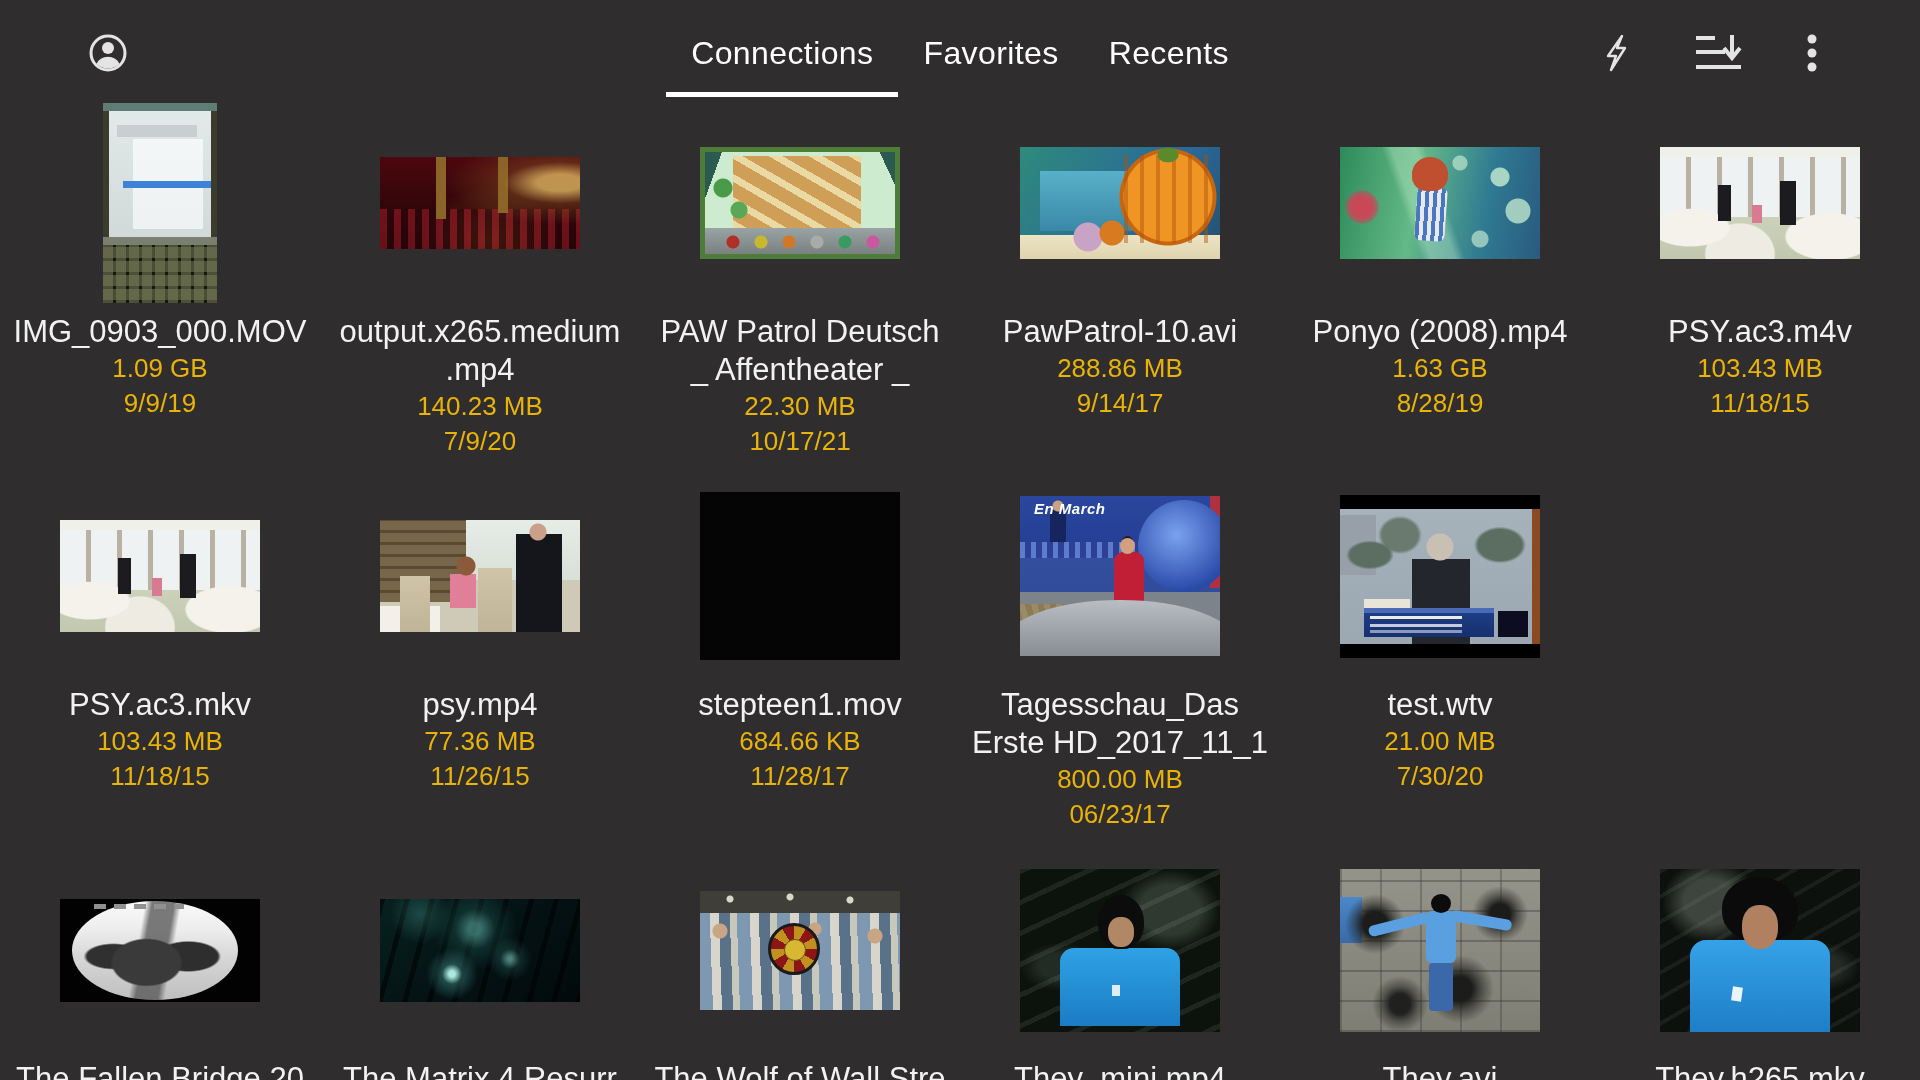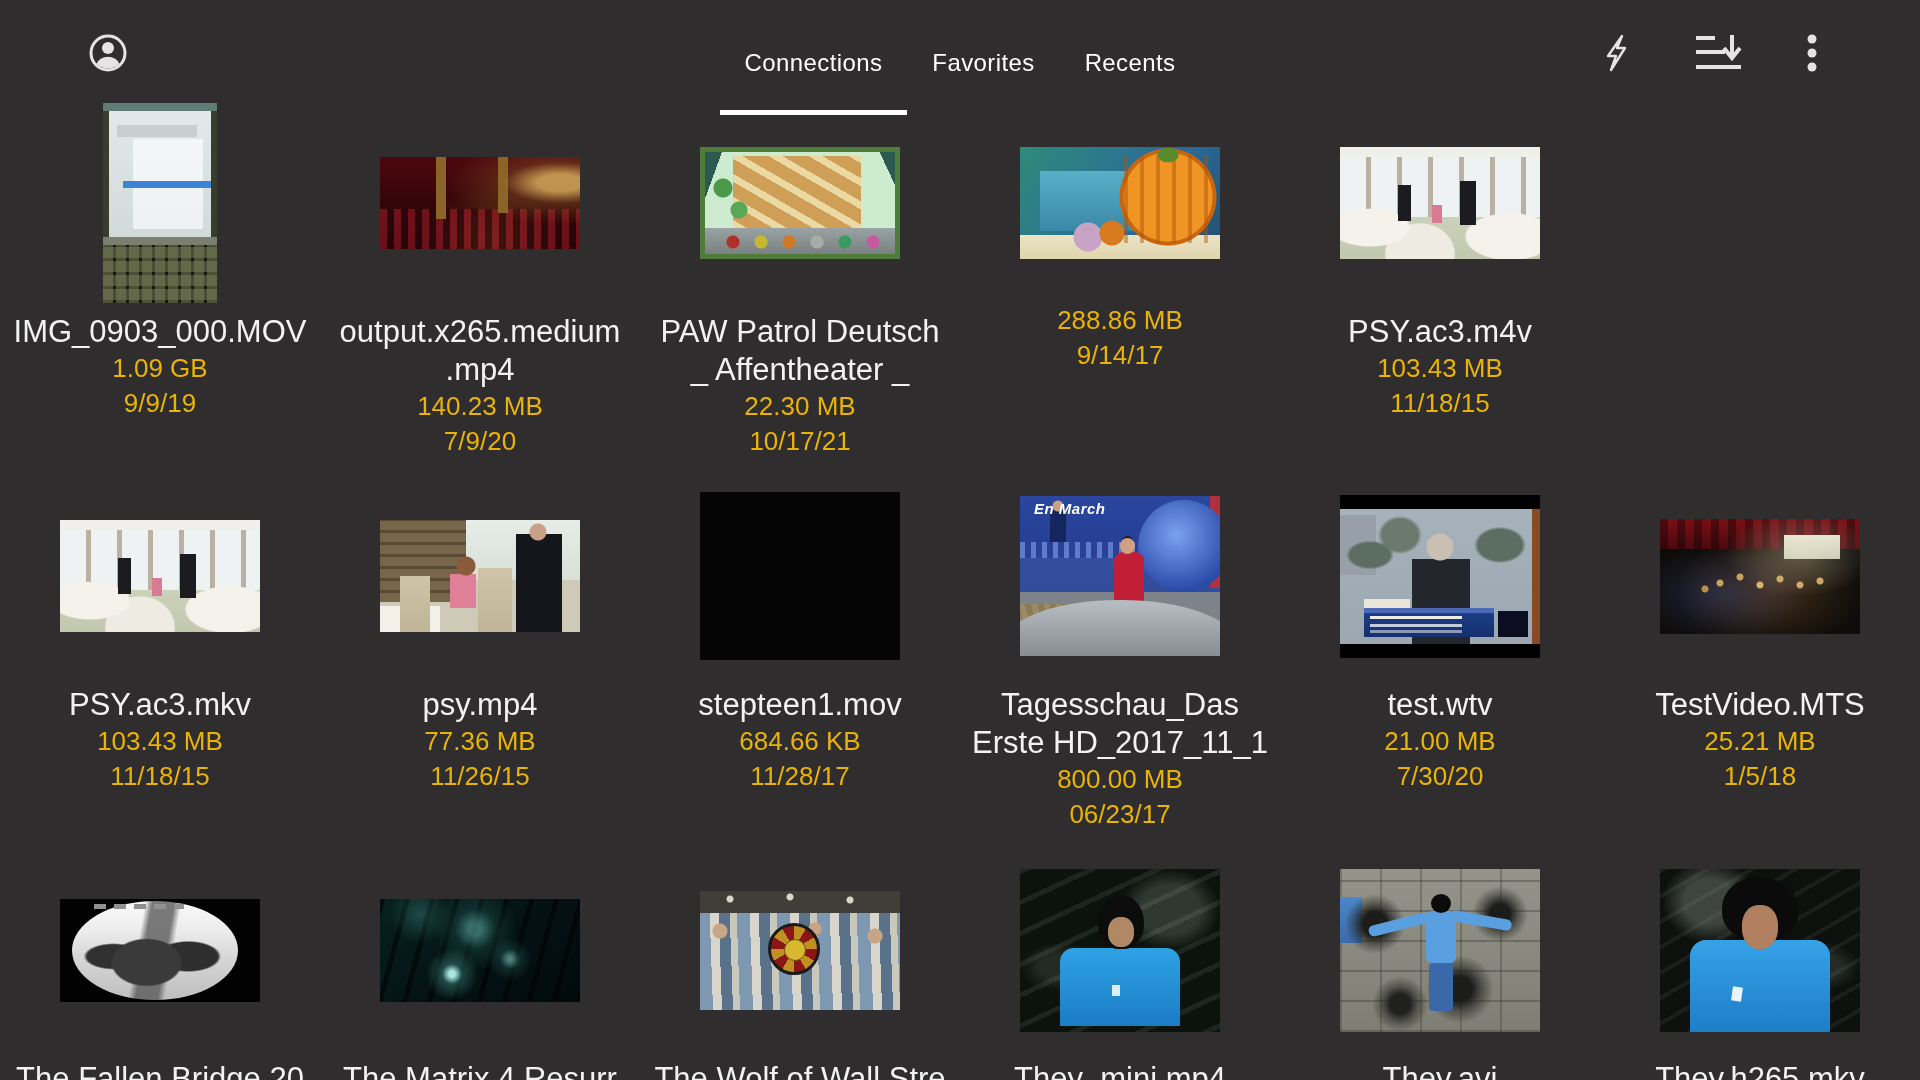--- a/index.html
+++ b/index.html
@@ -7,22 +7,22 @@
     width:1920px;height:1080px;overflow:hidden;position:relative;
     background:#2f2d2e;
     font-family:"Liberation Sans", sans-serif;
     -webkit-font-smoothing:antialiased;
   }
   
   .topbar{position:absolute;top:0;left:0;width:1920px;height:97px;}
   .avatar-btn{position:absolute;left:88px;top:33px;width:40px;height:40px;cursor:pointer;}
   .tab-bar{position:absolute;left:0;top:0;width:1920px;height:97px;
     display:flex;justify-content:center;gap:50px;}
-  .tab{height:115px;display:flex;align-items:center;position:relative;
-    padding-top:10px;box-sizing:border-box;color:#ffffff;font-size:24px;letter-spacing:.4px;cursor:pointer;}
+  .tab{height:97px;display:flex;align-items:center;position:relative;
+    padding-top:10px;box-sizing:border-box;color:#ffffff;font-size:32px;letter-spacing:.4px;cursor:pointer;}
   .tab.active::after{content:'';position:absolute;left:-25px;right:-25px;bottom:0;height:5px;background:#ffffff;}
   .actions{position:absolute;top:33px;right:88px;display:flex;gap:57px;}
   .icon-btn{width:40px;height:40px;cursor:pointer;}
   .icon-btn svg{display:block;}
 
   
   .grid-row{position:absolute;left:0;width:1920px;display:flex;}
   .row-0{top:103px;}
   .row-1{top:476px;}
   .row-2{top:850px;}
@@ -338,22 +338,31 @@
       </div>
       <div class="fname">PAW Patrol Deutsch
 _ Affentheater _</div>
       <div class="fmeta">22.30 MB</div>
       <div class="fmeta">10/17/21</div>
     </div>
     <div class="tile">
       <div class="slot">
         <div class="th t-pumpkin"></div>
       </div>
+      <div class="fname">PawPatrol-10.avi</div>
       <div class="fmeta">288.86 MB</div>
       <div class="fmeta">9/14/17</div>
+    </div>
+    <div class="tile">
+      <div class="slot">
+        <div class="th t-ponyo"></div>
+      </div>
+      <div class="fname">Ponyo (2008).mp4</div>
+      <div class="fmeta">1.63 GB</div>
+      <div class="fmeta">8/28/19</div>
     </div>
     <div class="tile">
       <div class="slot">
         <div class="th t-psy-wide"></div>
       </div>
       <div class="fname">PSY.ac3.m4v</div>
       <div class="fmeta">103.43 MB</div>
       <div class="fmeta">11/18/15</div>
     </div>
   </div>
@@ -398,28 +407,20 @@
     <div class="tile">
       <div class="slot">
         <div class="th t-testwtv">
           <i class="d1"></i>
         </div>
       </div>
       <div class="fname">test.wtv</div>
       <div class="fmeta">21.00 MB</div>
       <div class="fmeta">7/30/20</div>
     </div>
-    <div class="tile">
-      <div class="slot">
-        <div class="th t-orchestra"></div>
-      </div>
-      <div class="fname">TestVideo.MTS</div>
-      <div class="fmeta">25.21 MB</div>
-      <div class="fmeta">1/5/18</div>
-    </div>
   </div>
 <div class="grid-row row-2">
     <div class="tile">
       <div class="slot">
         <div class="th t-bridge"></div>
       </div>
       <div class="fname">The Fallen Bridge 20</div>
     </div>
     <div class="tile">
       <div class="slot">

